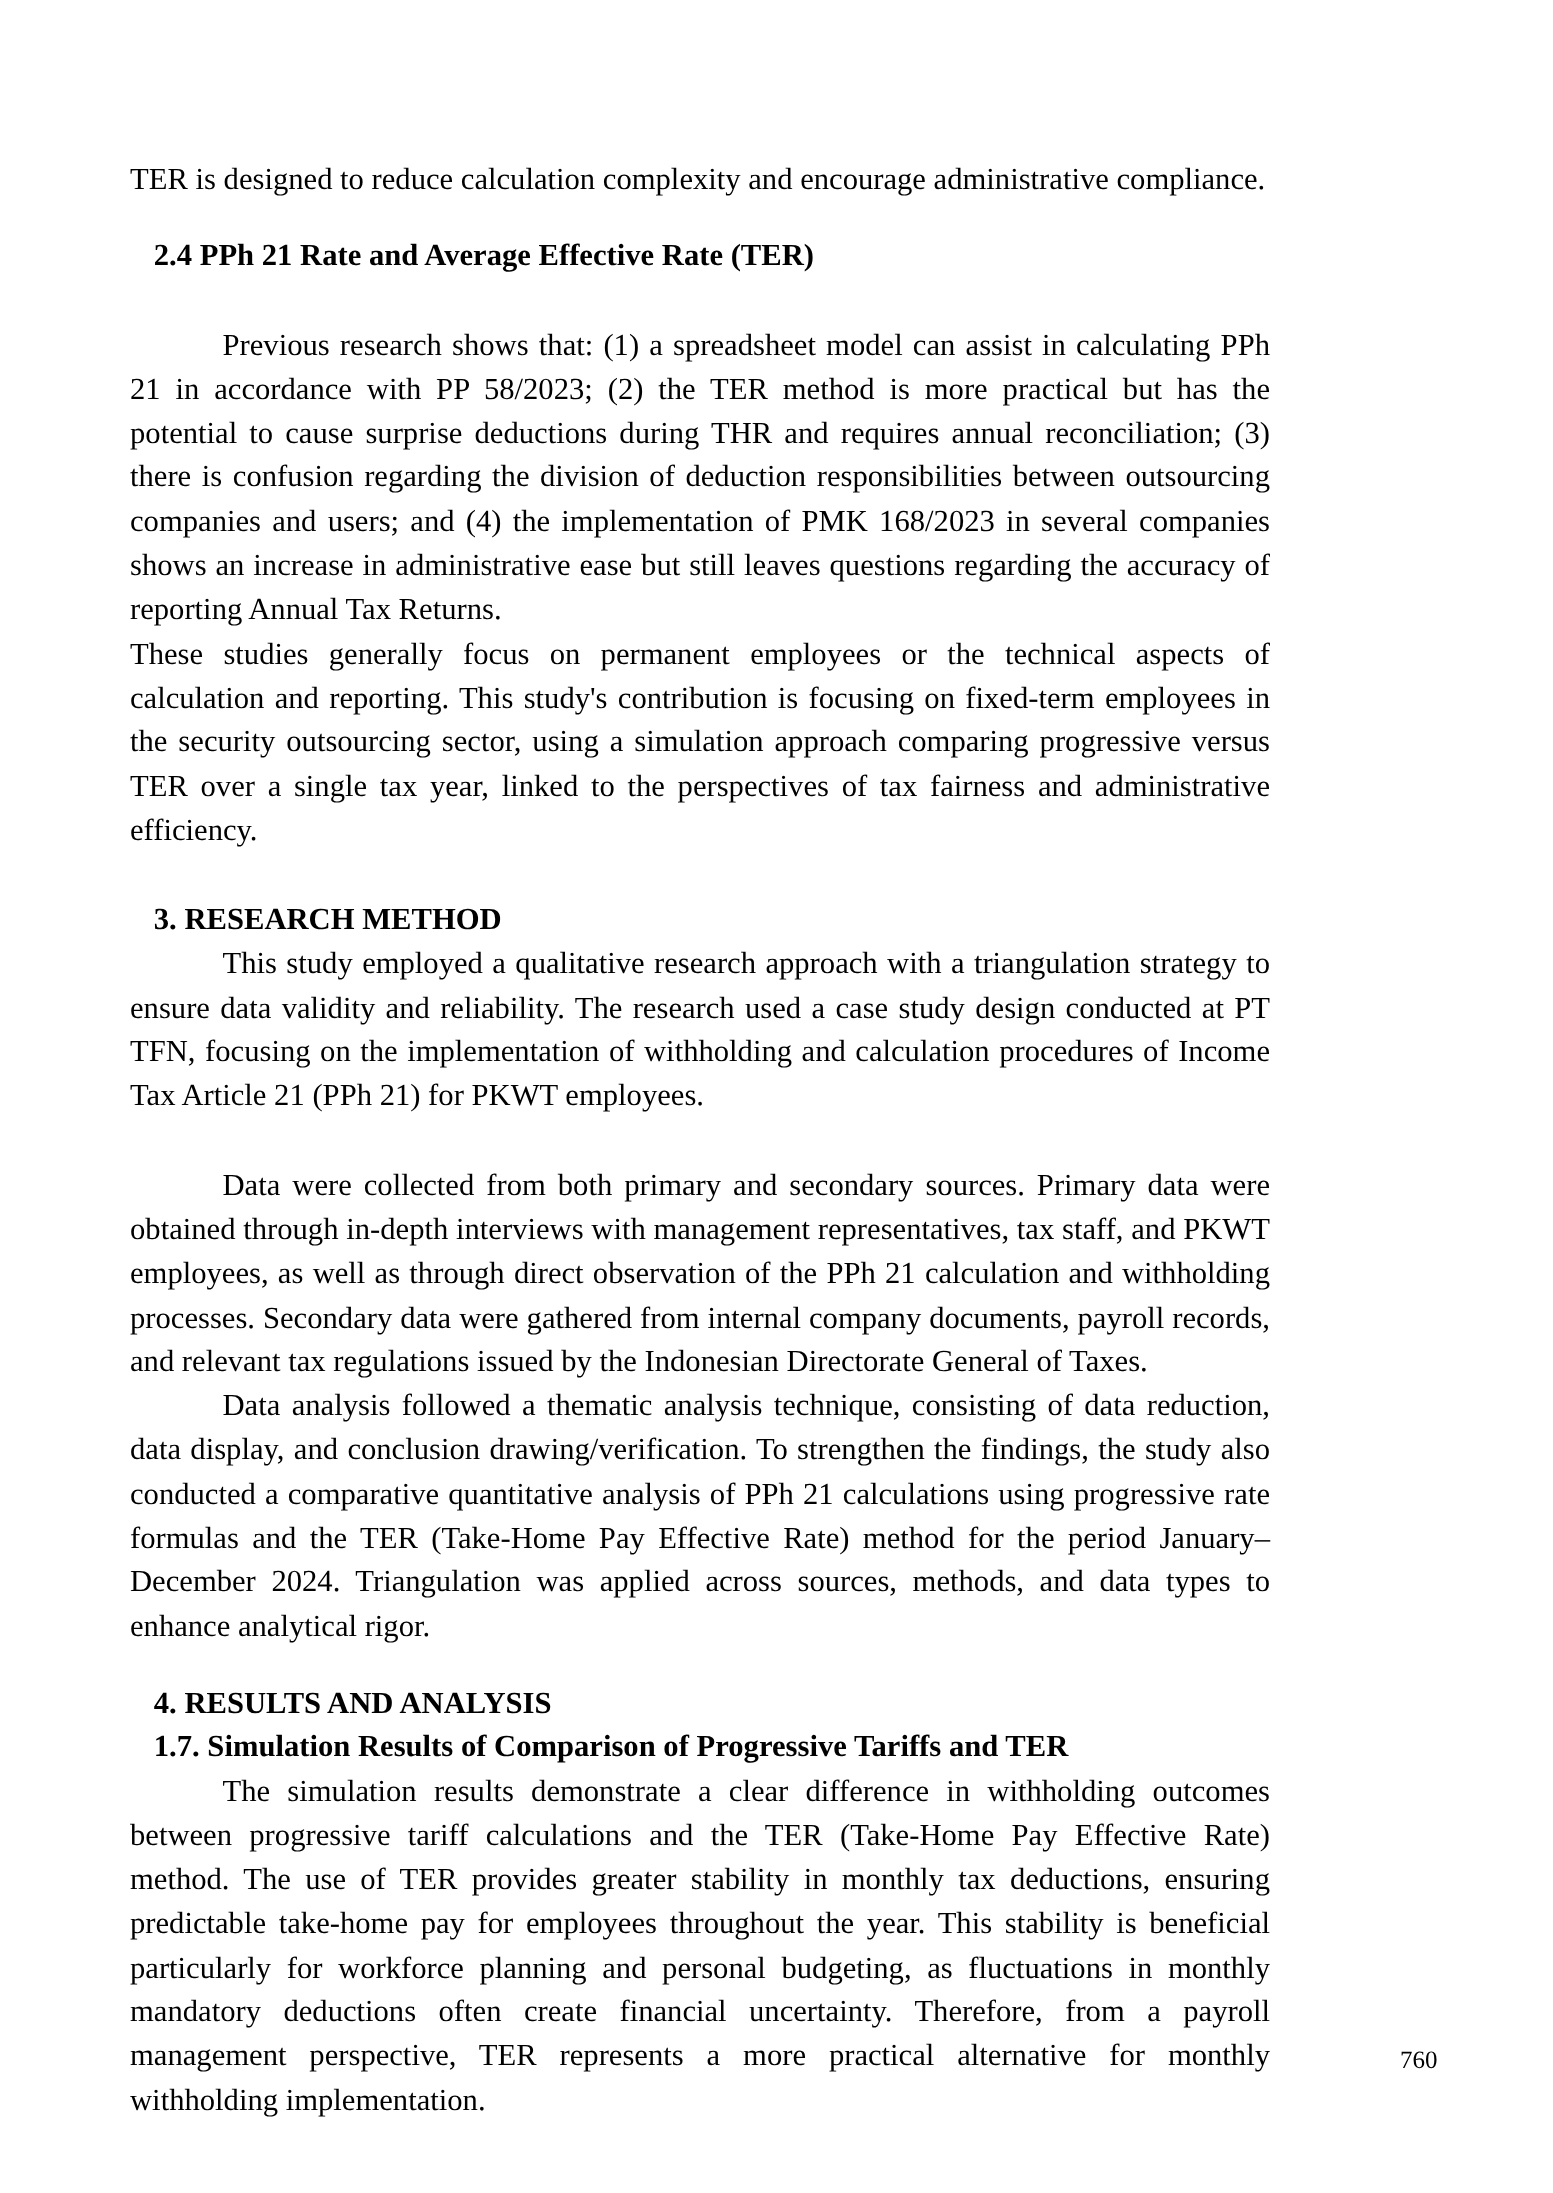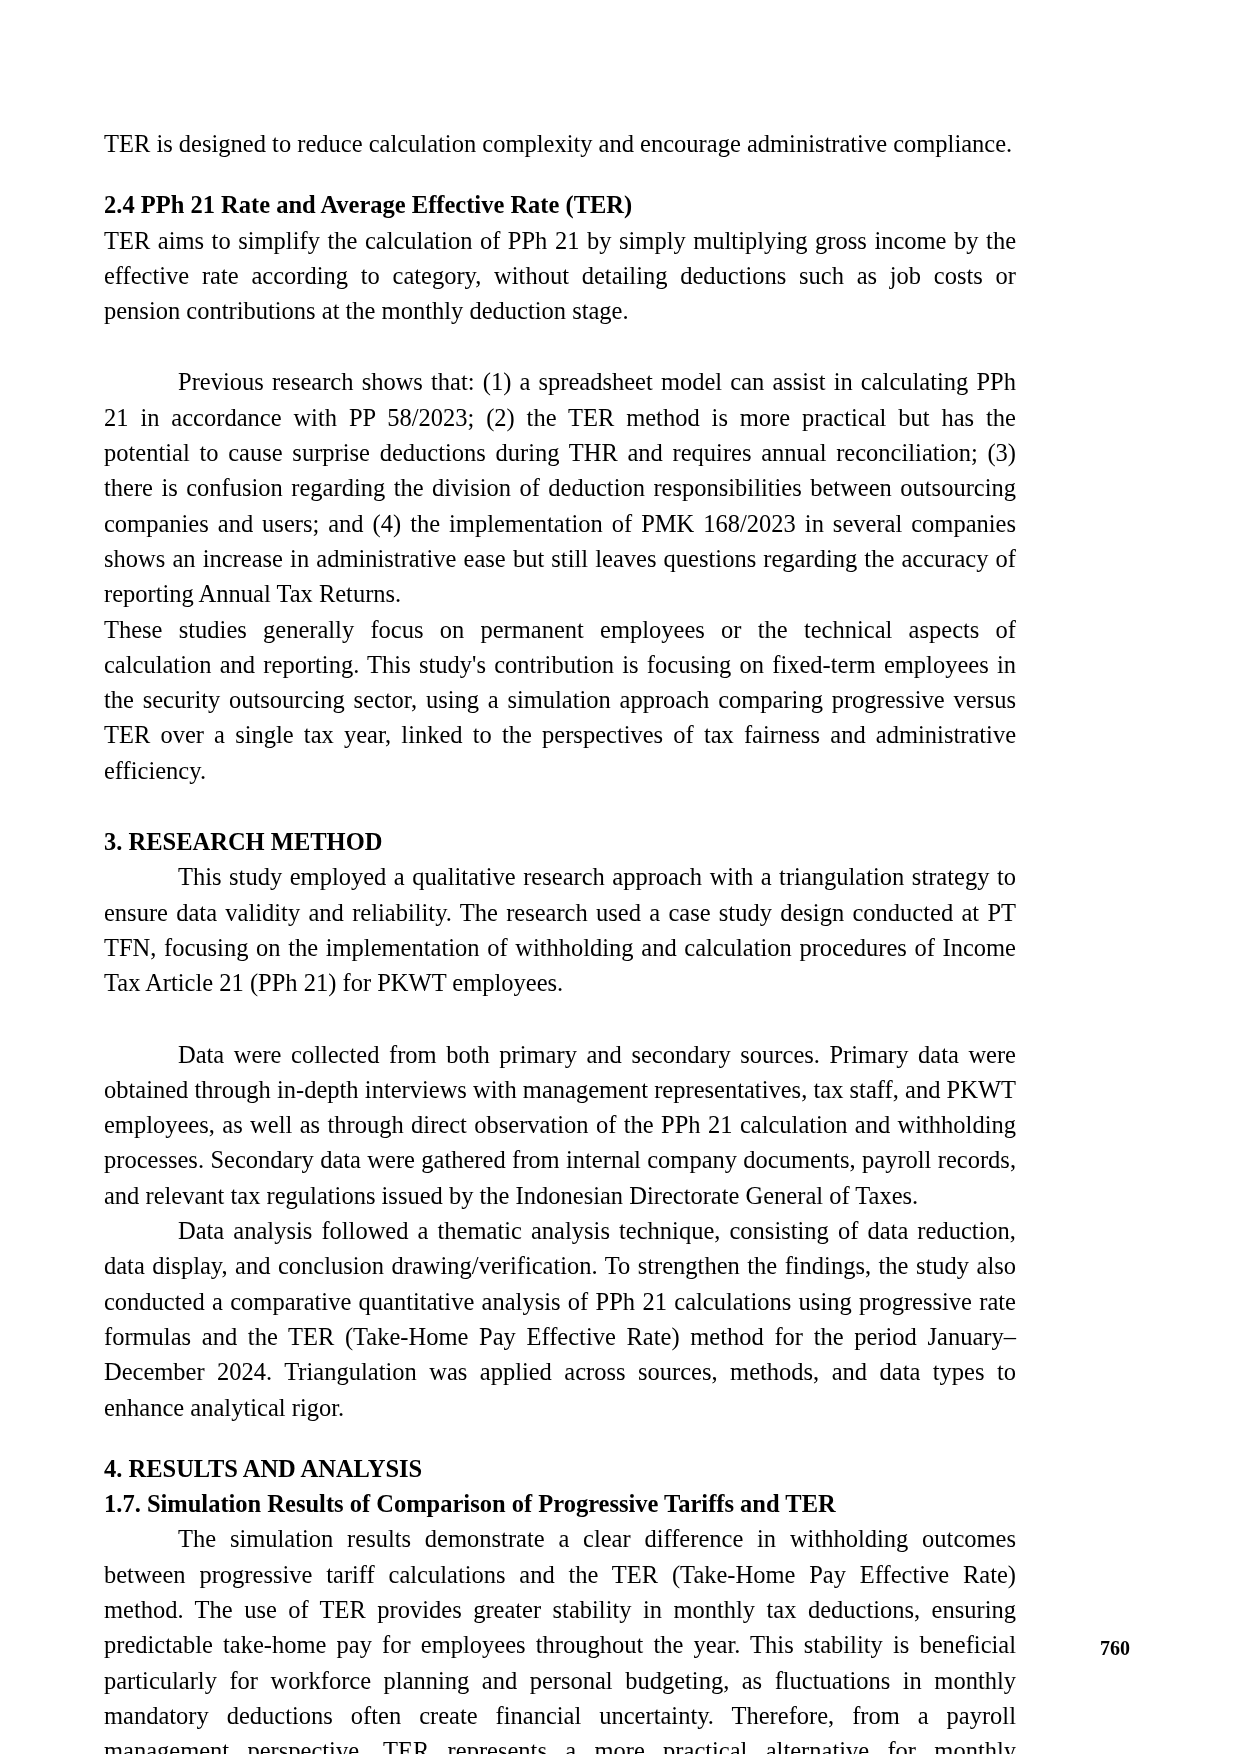--- a/index.html
+++ b/index.html
@@ -39,49 +39,48 @@
     text-indent: 0;
   }
   .para.indent {
     text-indent: 74px;
   }
   .heading {
     font-size: 24.5px;
     line-height: 35.3px;
     font-weight: bold;
     text-align: left;
+    margin-left: 19px;
   }
   .gap-md { height: 26px; }
   .gap-lg { height: 36px; }
   .page-number {
     position: absolute;
-    right: 112px;
+    right: 92px;
     top: 1636px;
     font-size: 20px;
     line-height: 24px;
     text-align: right;
     font-family: "Liberation Serif", "DejaVu Serif", serif;
-    font-weight: bold;
   }
 </style>
 </head>
 <body>
 
 <div class="page">
   <div class="content">
 
     <p class="para flush">TER is designed to reduce calculation complexity and encourage administrative compliance.</p>
 
     <div class="gap-md"></div>
 
     <h2 class="heading">2.4 PPh 21 Rate and Average Effective Rate (TER)</h2>
 
 
 
-    <p class="para flush">TER aims to simplify the calculation of PPh 21 by simply multiplying gross income by the effective rate according to category, without detailing deductions such as job costs or pension contributions at the monthly deduction stage.</p>
 
     <div class="gap-lg"></div>
 
 
     <p class="para indent">Previous research shows that: (1) a spreadsheet model can assist in calculating PPh 21 in accordance with PP 58/2023; (2) the TER method is more practical but has the potential to cause surprise deductions during THR and requires annual reconciliation; (3) there is confusion regarding the division of deduction responsibilities between outsourcing companies and users; and (4) the implementation of PMK 168/2023 in several companies shows an increase in administrative ease but still leaves questions regarding the accuracy of reporting Annual Tax Returns.</p>
 
     <p class="para flush">These studies generally focus on permanent employees or the technical aspects of calculation and reporting. This study's contribution is focusing on fixed-term employees in the security outsourcing sector, using a simulation approach comparing progressive versus TER over a single tax year, linked to the perspectives of tax fairness and administrative efficiency.</p>
 
     <div class="gap-lg"></div>
 

